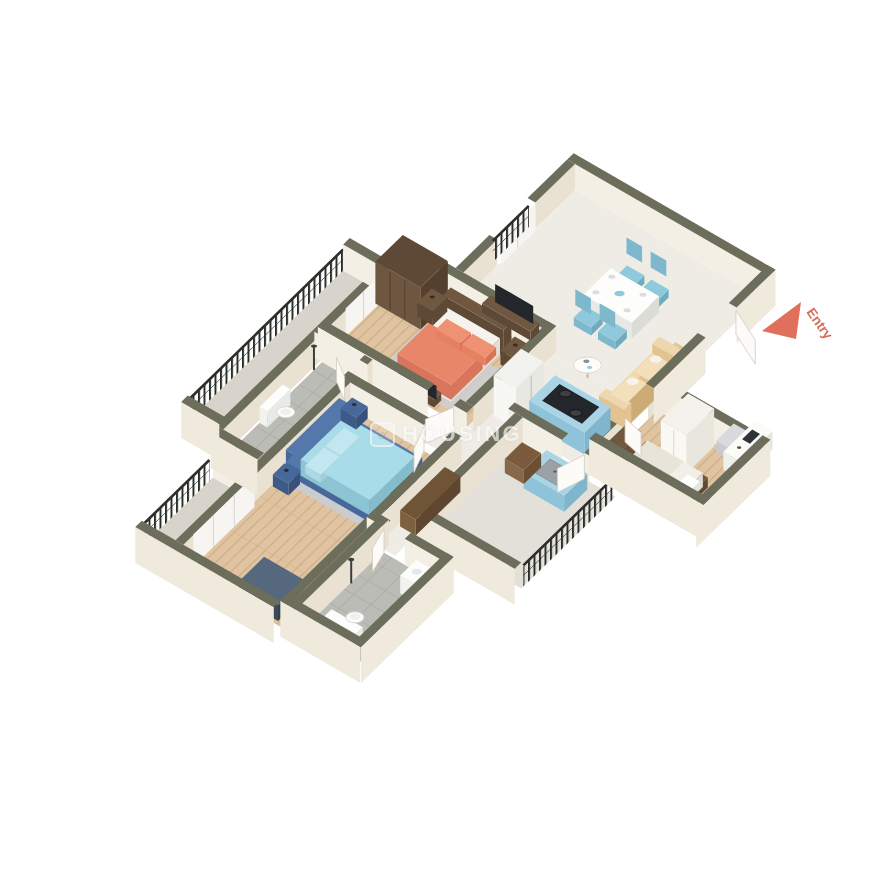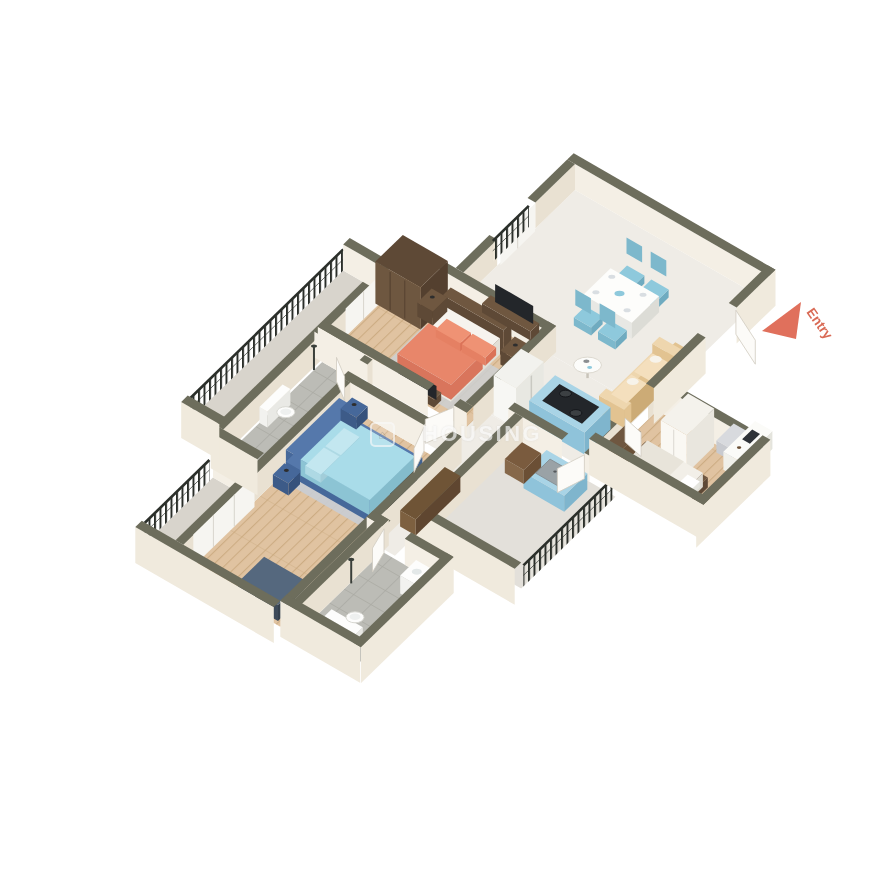--- a/index.html
+++ b/index.html
@@ -1,21 +1,21 @@
 <!DOCTYPE html>
 <html><head>
 <meta charset="utf-8">
 <style>
   html,body{margin:0;padding:0;background:#ffffff;}
   body{width:870px;height:870px;position:relative;overflow:hidden;font-family:"Liberation Sans",sans-serif;}
   #stage{position:absolute;inset:0;}
   #scene{position:absolute;left:0;top:0;}
   .watermark{position:absolute;left:370px;top:421px;display:flex;align-items:center;gap:7px;opacity:0.72;pointer-events:none;}
   .wm-icon{width:21px;height:21px;border:2.5px solid rgba(250,250,250,0.9);border-radius:5px;display:flex;align-items:center;justify-content:center;color:rgba(120,120,120,0.55);font-size:13px;font-weight:bold;background:rgba(255,255,255,0.25);}
-  .wm-text{color:rgba(252,252,252,0.92);font-size:22px;font-weight:bold;letter-spacing:2.5px;text-shadow:0 0 2px rgba(160,160,160,0.35);margin-left:20px;}
+  .wm-text{color:rgba(252,252,252,0.92);font-size:22px;font-weight:bold;letter-spacing:2.5px;text-shadow:0 0 2px rgba(160,160,160,0.35);}
 </style>
 </head>
 <body>
 
 <div id="stage">
   <svg id="scene" width="870" height="870" viewBox="0 0 870 870">
       <defs>
         <pattern id="wood" width="9" height="46" patternUnits="userSpaceOnUse" patternTransform="matrix(0.866 0.5 -0.72 0.7 575 164)">
           <rect width="9" height="46" fill="#e0c3a1"></rect>
           <rect width="1.1" height="46" fill="#c9a87e" opacity="0.85"></rect>

